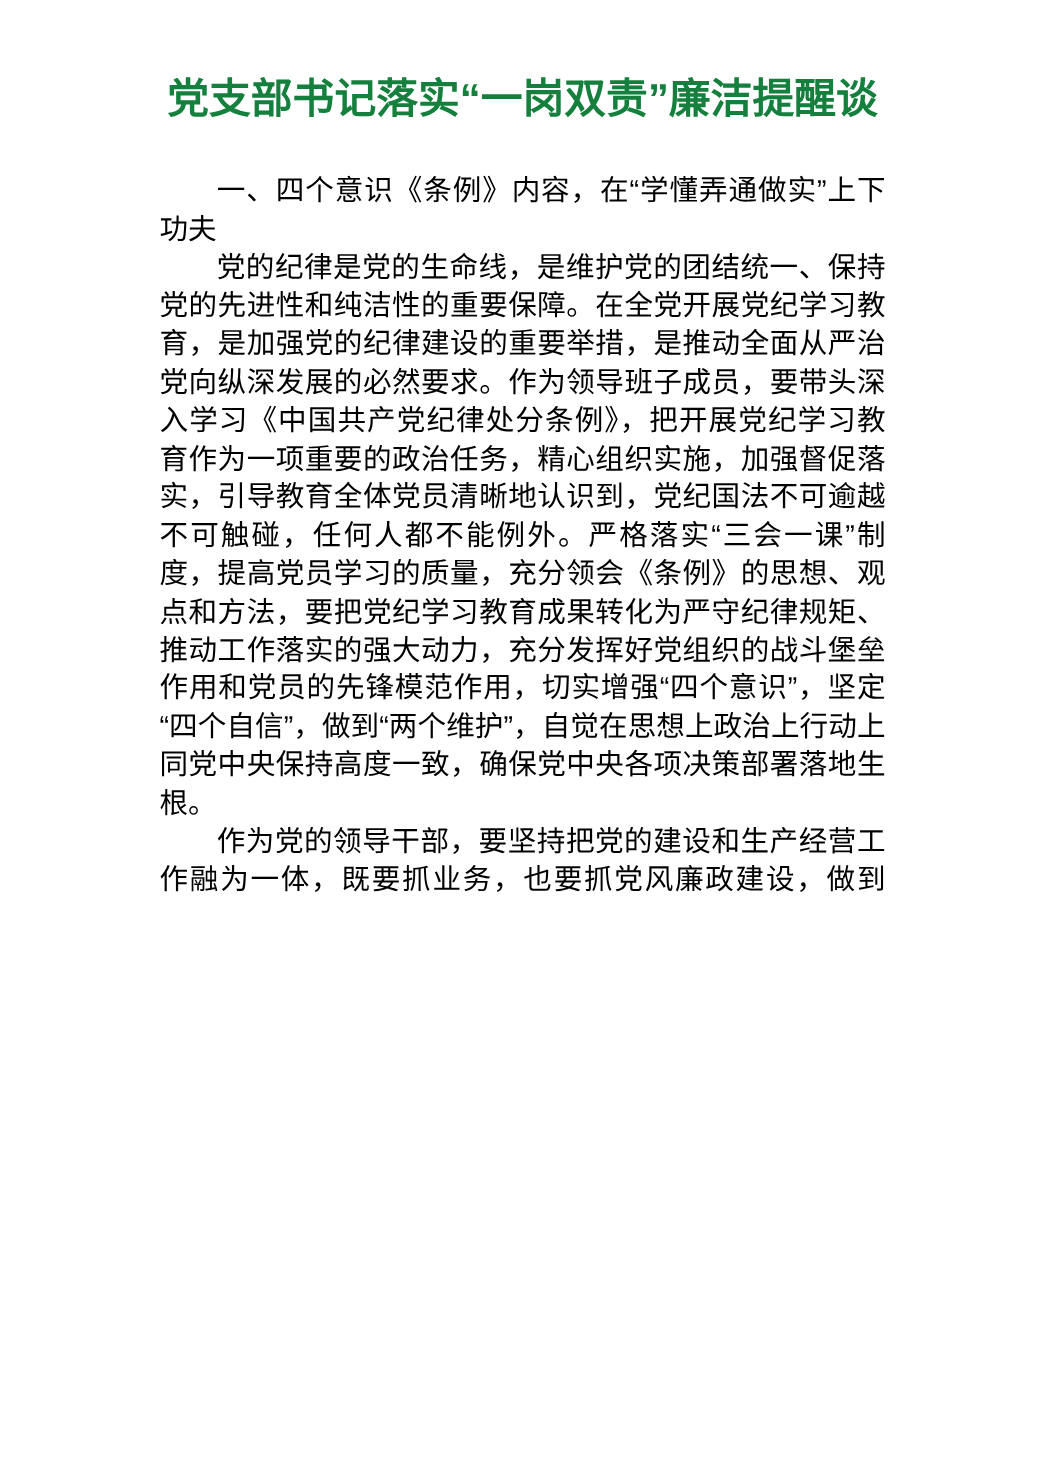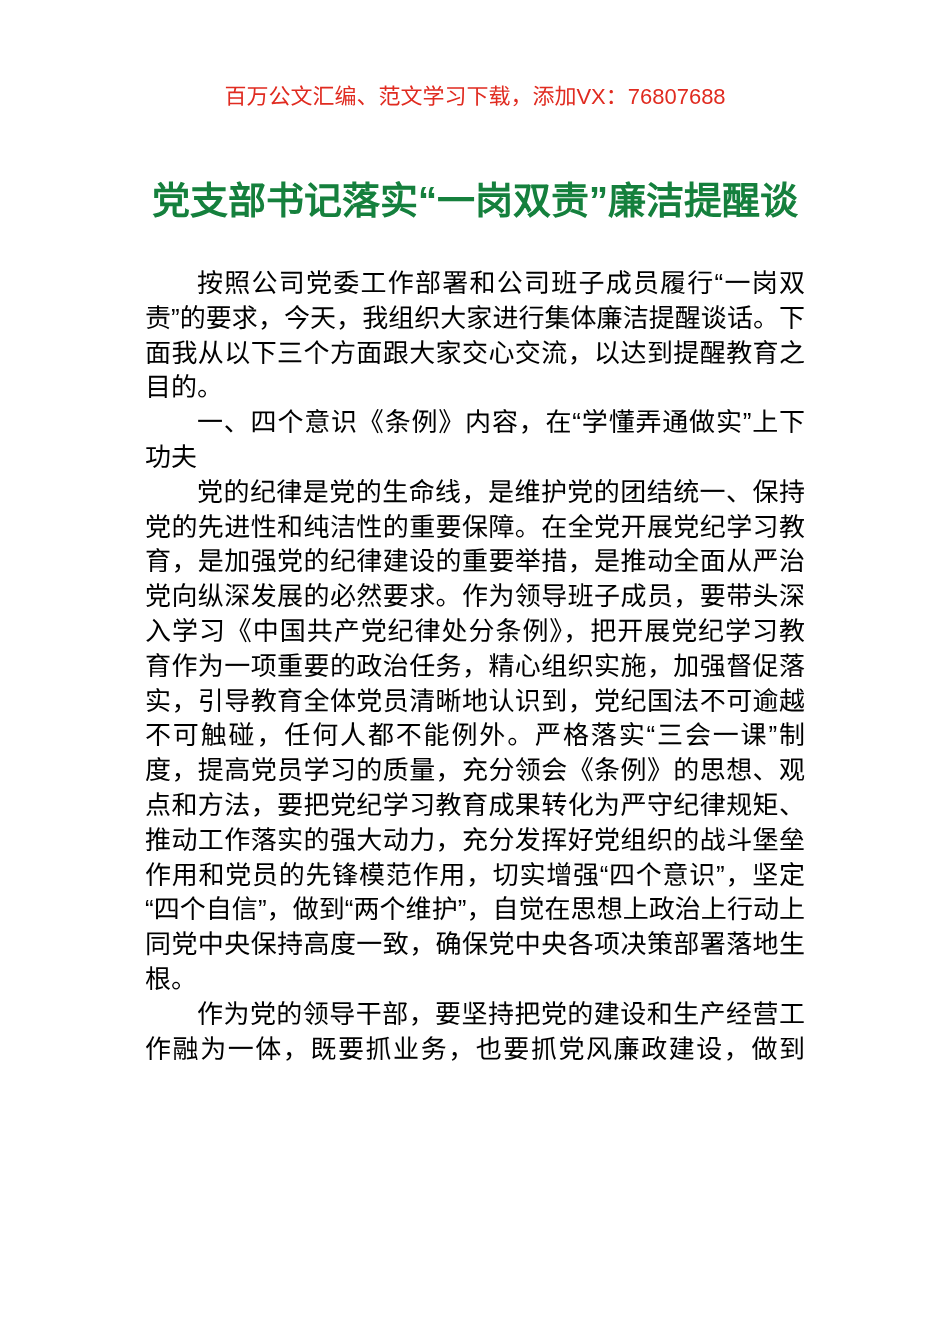--- a/index.html
+++ b/index.html
@@ -60,26 +60,24 @@
   
   .doc-body p.continued {
     text-align-last: justify;
   }
 </style>
 </head>
 <body>
 
 <div class="page">
 
-  <div class="promo">百万公文汇编、范文学习下载，添加VX：76807688</div>
 
   <h1 class="doc-title">
     <span class="title-line">党支部书记落实“一岗双责”廉洁提醒谈</span>
   </h1>
 
   <main class="doc-body">
-    <p>按照公司党委工作部署和公司班子成员履行“一岗双责”的要求，今天，我组织大家进行集体廉洁提醒谈话。下面我从以下三个方面跟大家交心交流，以达到提醒教育之目的。</p>
     <h2>一、四个意识《条例》内容，在“学懂弄通做实”上下功夫</h2>
     <p>党的纪律是党的生命线，是维护党的团结统一、保持党的先进性和纯洁性的重要保障。在全党开展党纪学习教育，是加强党的纪律建设的重要举措，是推动全面从严治党向纵深发展的必然要求。作为领导班子成员，要带头深入学习《中国共产党纪律处分条例》，把开展党纪学习教育作为一项重要的政治任务，精心组织实施，加强督促落实，引导教育全体党员清晰地认识到，党纪国法不可逾越不可触碰，任何人都不能例外。严格落实“三会一课”制度，提高党员学习的质量，充分领会《条例》的思想、观点和方法，要把党纪学习教育成果转化为严守纪律规矩、推动工作落实的强大动力，充分发挥好党组织的战斗堡垒作用和党员的先锋模范作用，切实增强“四个意识”，坚定“四个自信”，做到“两个维护”，自觉在思想上政治上行动上同党中央保持高度一致，确保党中央各项决策部署落地生根。</p>
     <p class="continued">作为党的领导干部，要坚持把党的建设和生产经营工作融为一体，既要抓业务，也要抓党风廉政建设，做到</p>
   </main>
 
 </div>
 
 </body></html>

